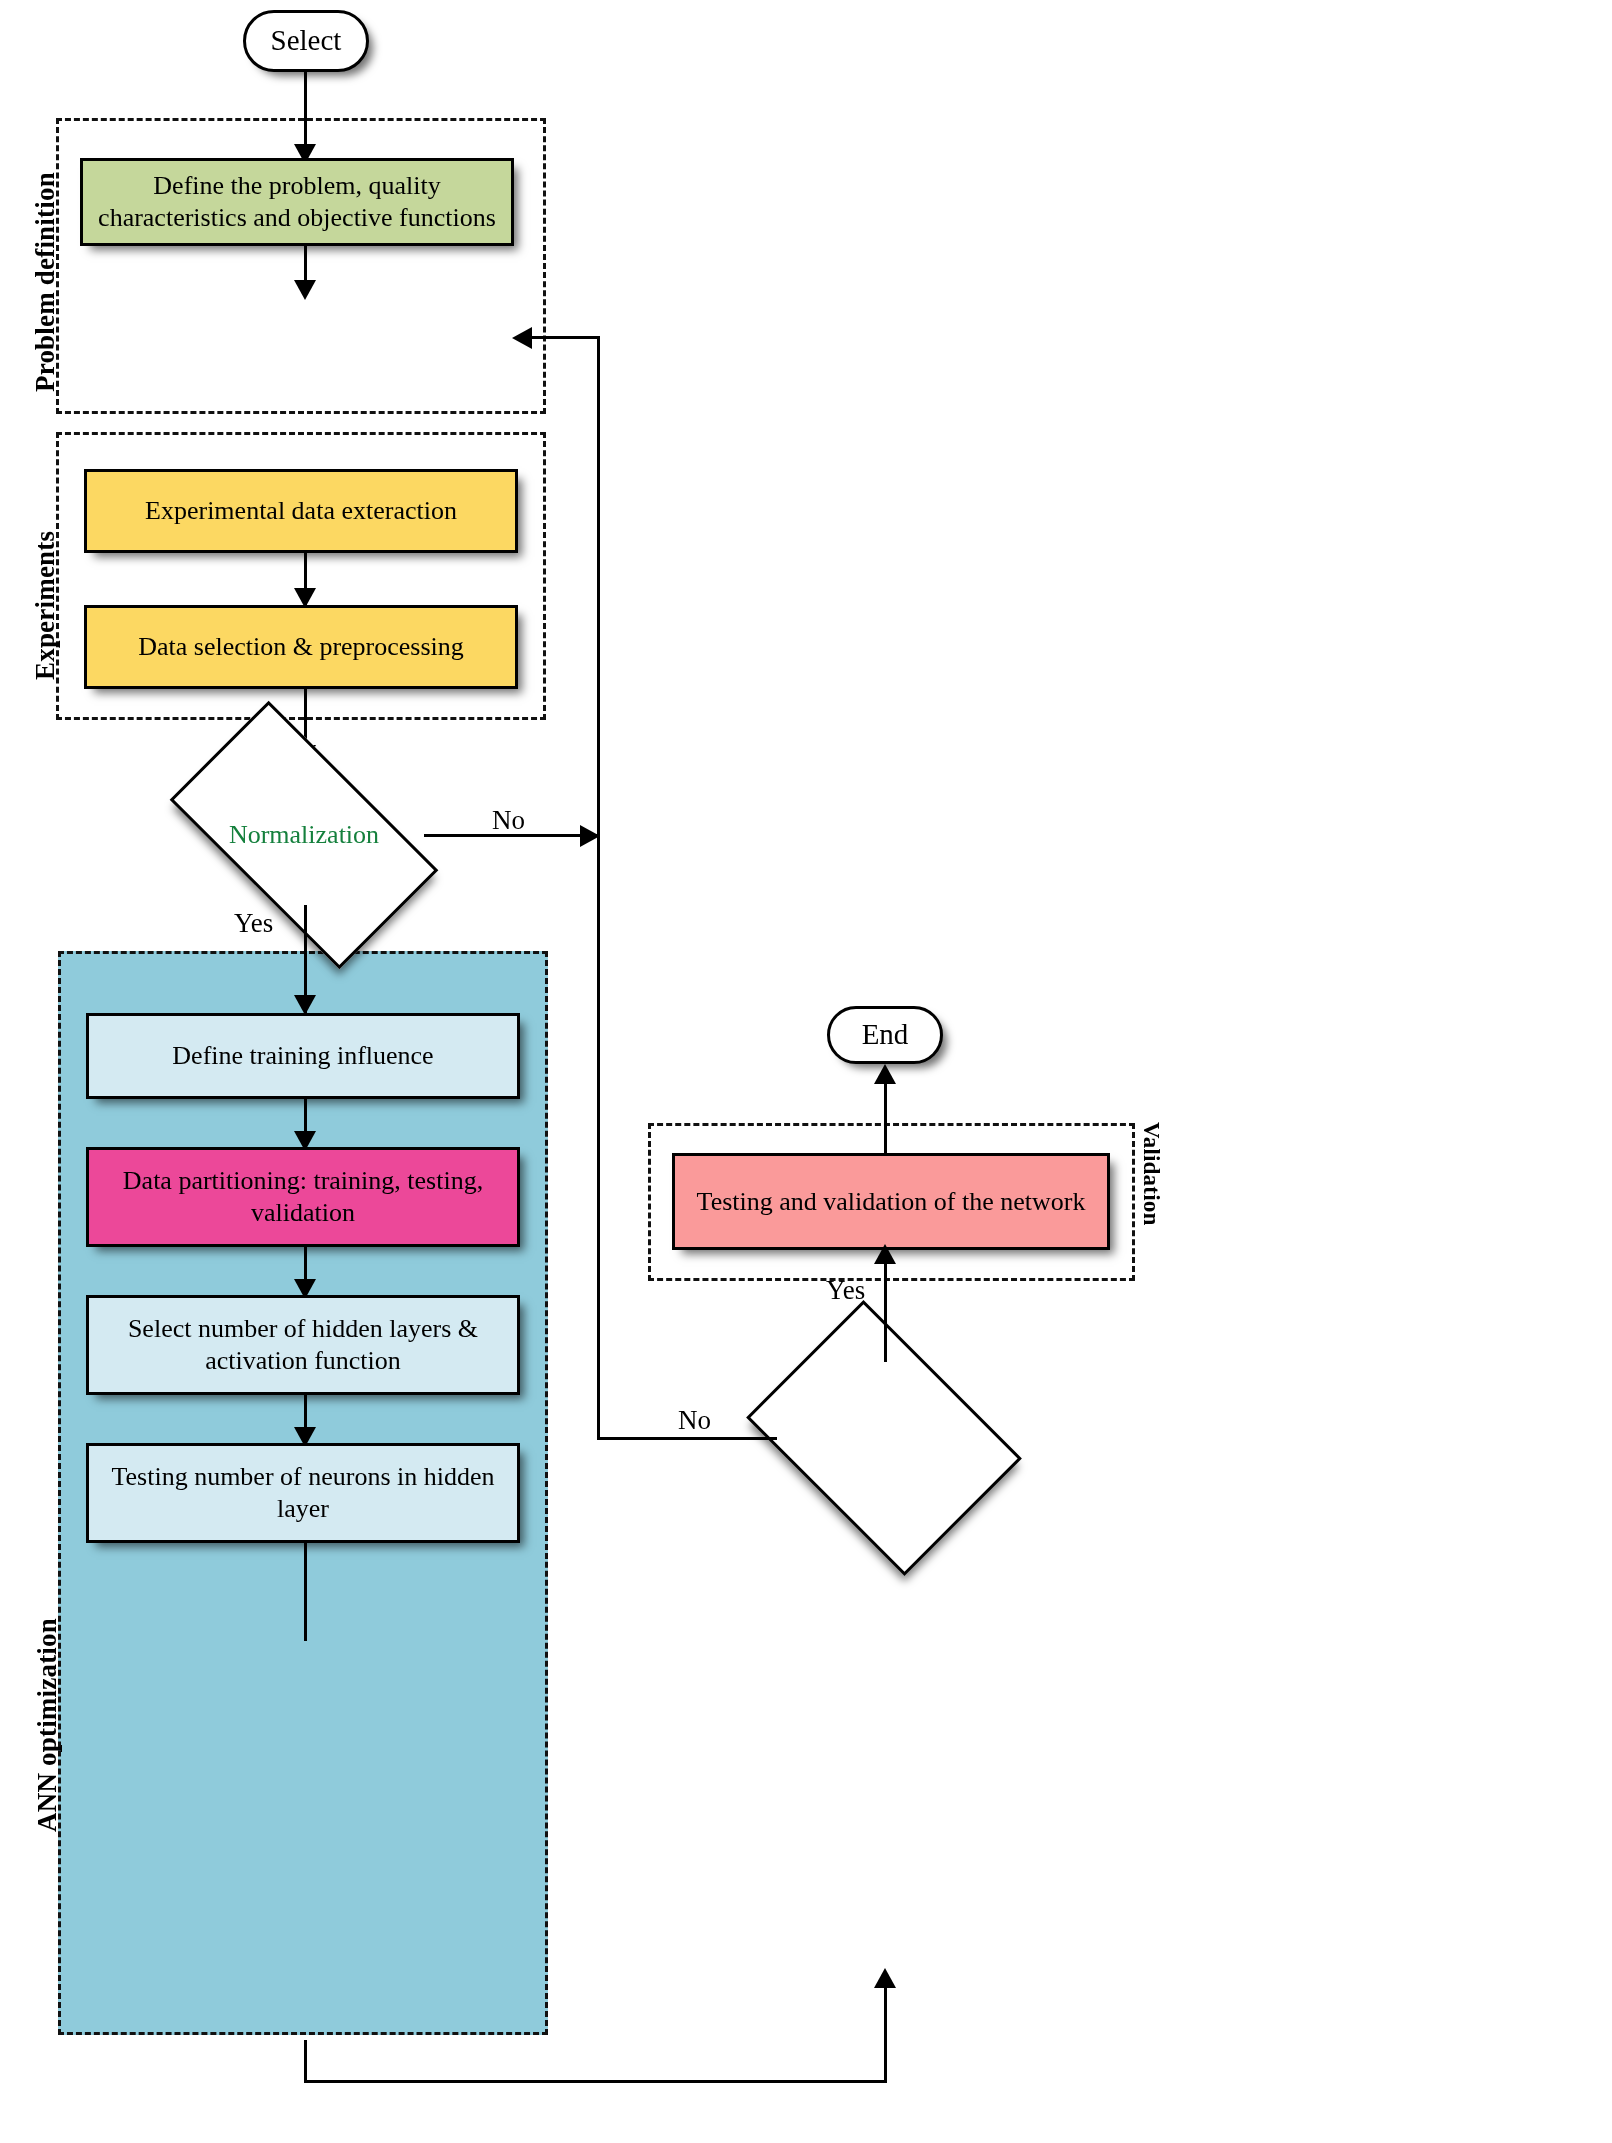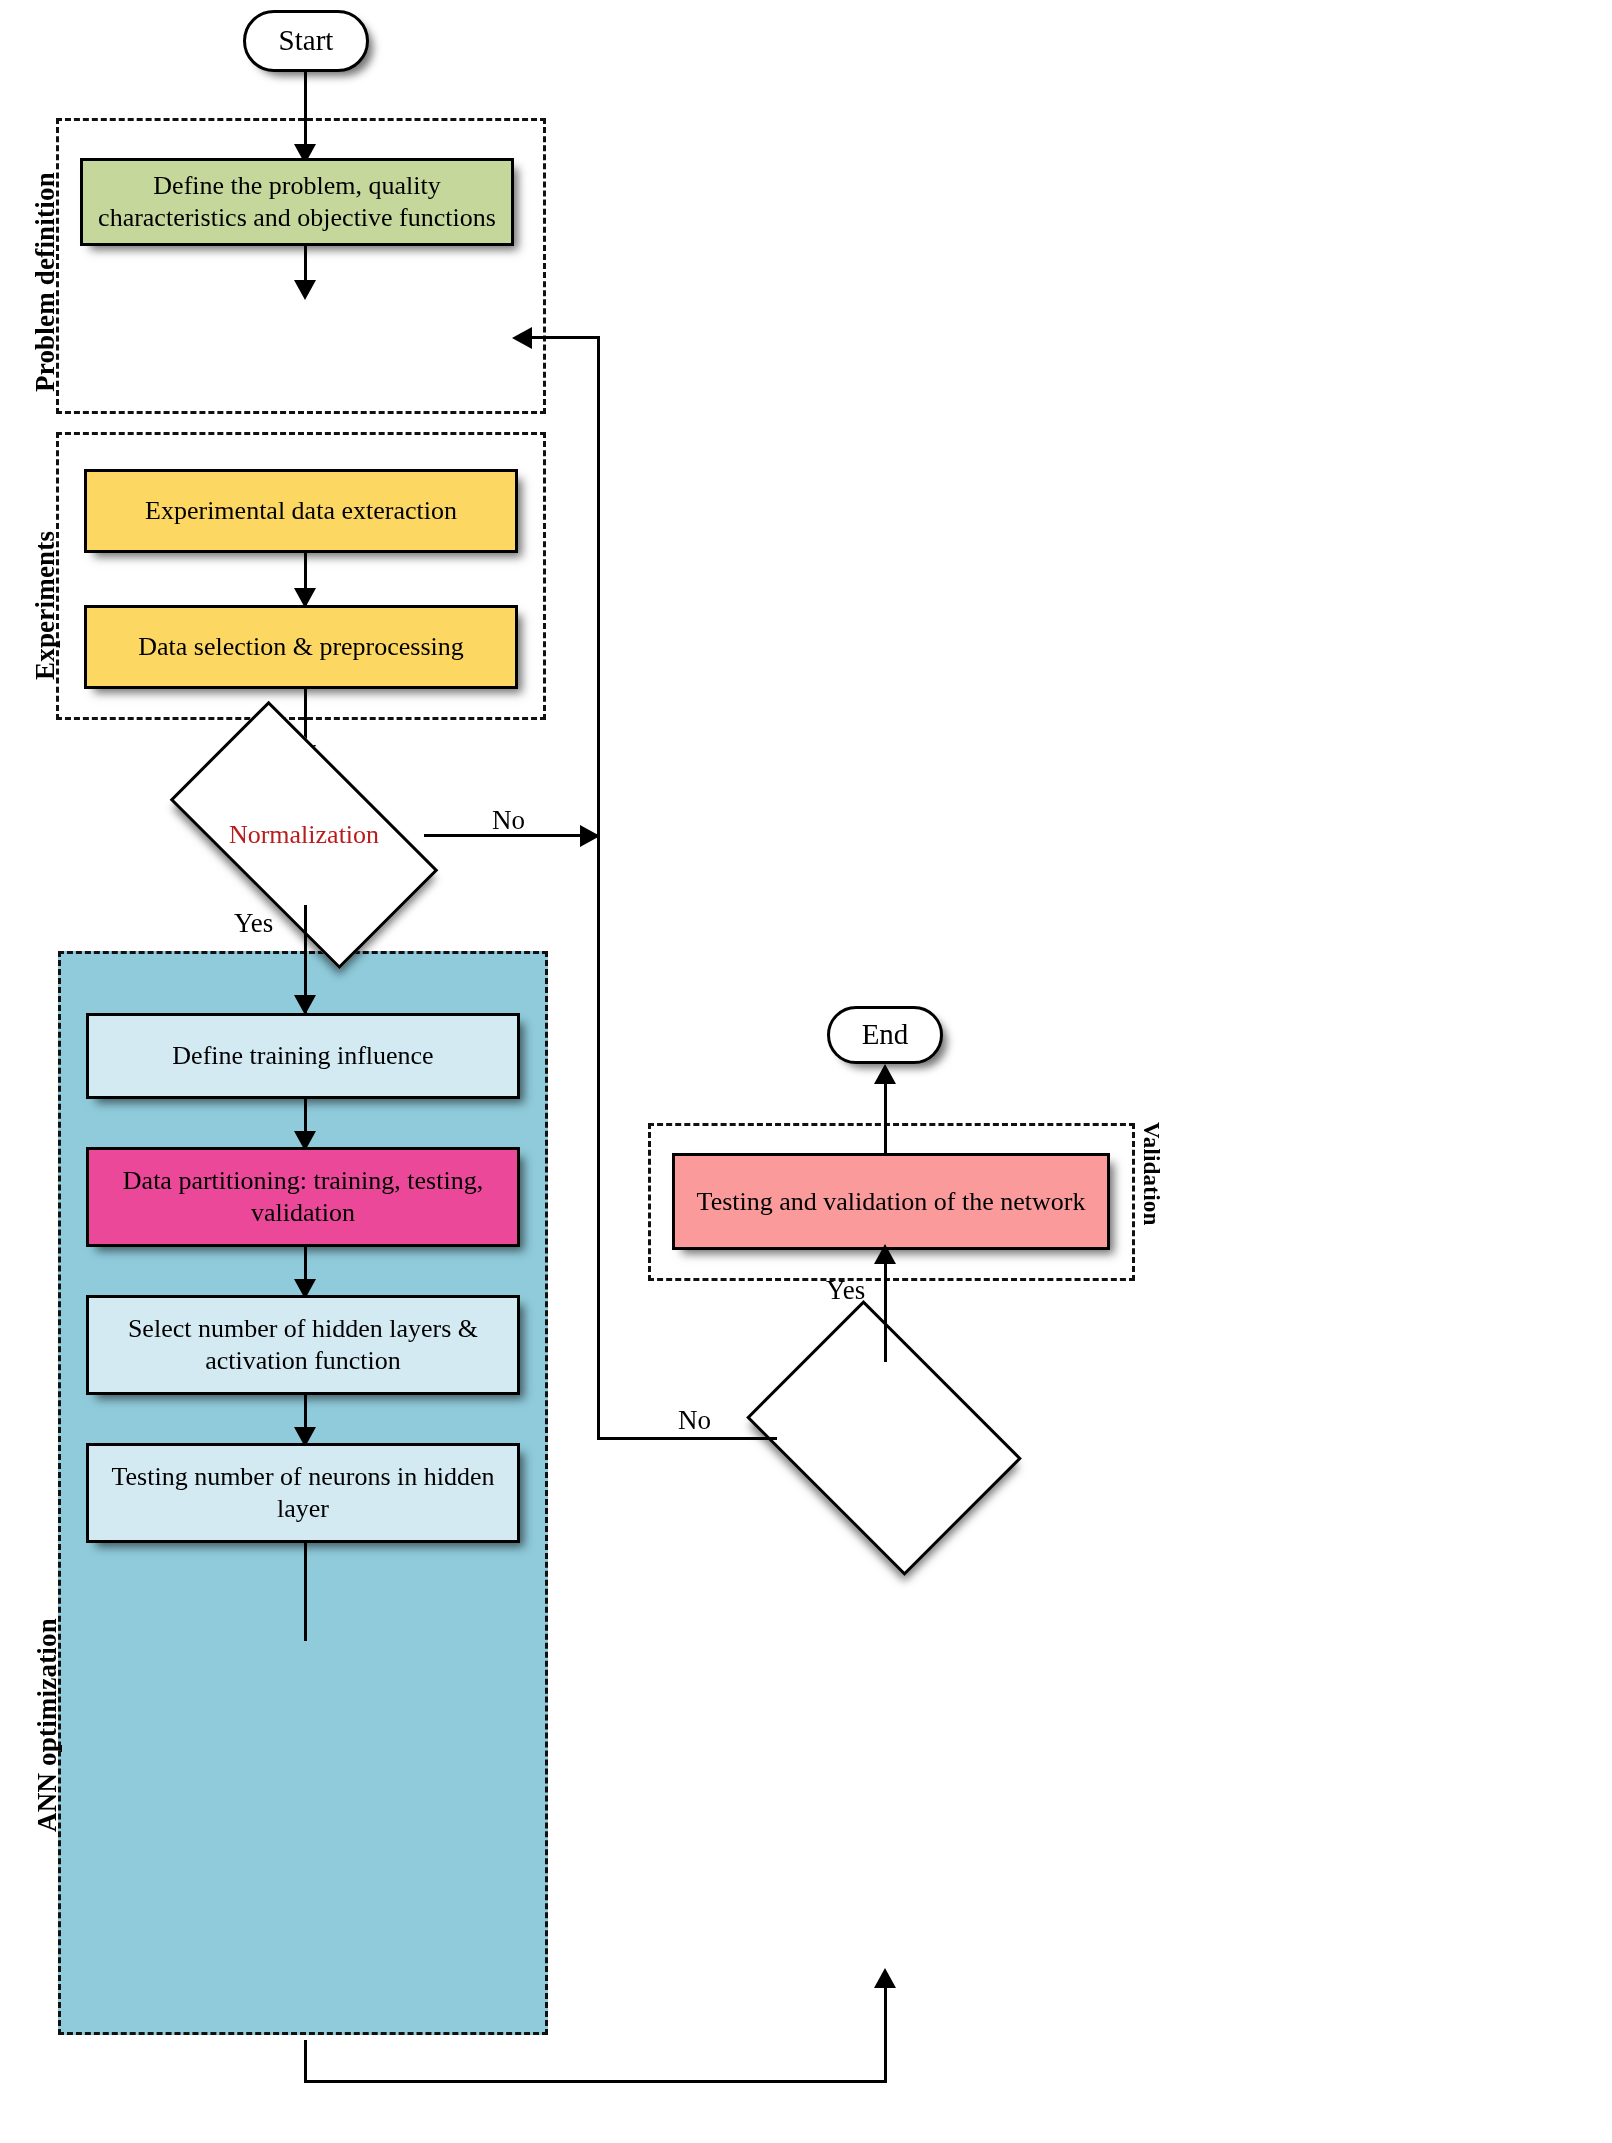--- a/index.html
+++ b/index.html
@@ -39,21 +39,21 @@
 
   .terminator{
     border-radius:999px;
     background:#fff;
   }
 
   .decision{
     position:absolute;
     display:flex;align-items:center;justify-content:center;
     text-align:left;
-    color:#b91c1c;
+    color:#15803d;
     line-height:1.2;
   }
   .decision .dshape{
     position:absolute;inset:0;
     background:#fff;
     border:3px solid #000;
     transform:rotate(45deg);
     box-shadow:6px 6px 9px -2px rgba(0,0,0,.5);
   }
   .decision .dtext{position:relative;z-index:2;padding:0 6px;}
@@ -87,21 +87,21 @@
 
   <div class="side-label left" style="left:30px;top:392px;font-size:27px;">Problem definition</div>
 
   <div class="side-label left" style="left:30px;top:680px;font-size:27px;">Experiments</div>
 
   <div class="side-label left" style="left:32px;top:1832px;font-size:27px;">ANN optimization</div>
 
   <div class="side-label right" style="left:1164px;top:1122px;font-size:23px;">Validation</div>
 
   <div class="node terminator" style="left:243px;top:10px;width:126px;height:62px;font-size:29px;">
-    <span>Start</span>
+    <span>Select</span>
   </div>
 
   <div class="vline" style="left:304px;top:72px;height:78px;"></div>
   <div class="arrow-down" style="left:294px;top:144px;"></div>
 
   <div class="node" style="left:80px;top:158px;width:434px;height:88px;background:#c5d79b;font-size:26px;">
     <span>Define the problem, quality characteristics and objective functions</span>
   </div>
 
   <div class="vline" style="left:304px;top:246px;height:50px;"></div>

